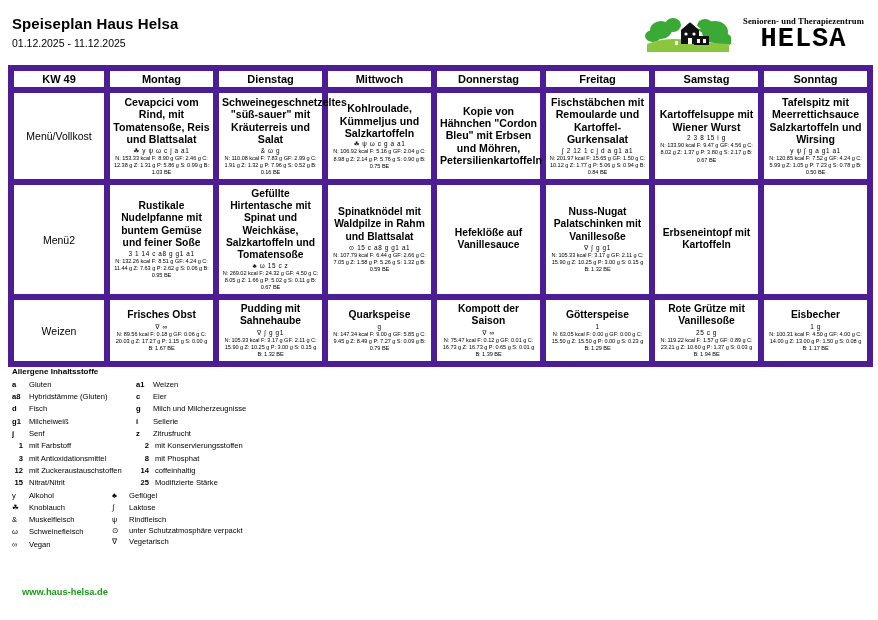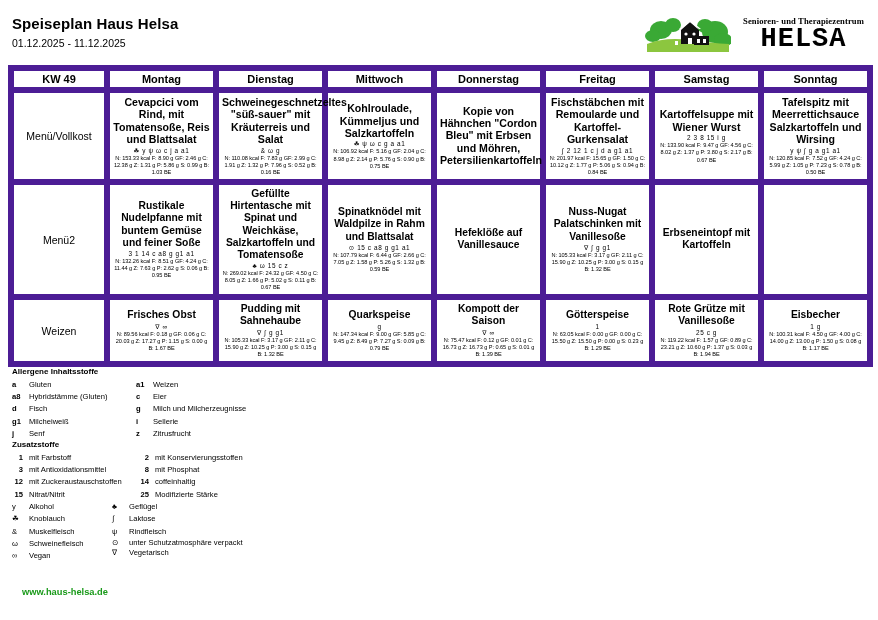--- a/index.html
+++ b/index.html
@@ -399,21 +399,20 @@
             </div>
           <div class="li">
               <span class="code">z</span>
               <span class="txt">Zitrusfrucht</span>
             </div>
         </div>
       </div>
     </div>
 
     <div class="legend-col lc-zusatz">
-      <div class="legend-title">Zusatzstoffe</div>
       <div class="legend-body">
         <div class="legend-sub lsub-z1">
           <div class="li">
               <span class="code num">1</span>
               <span class="txt">mit Farbstoff</span>
             </div>
           <div class="li">
               <span class="code num">3</span>
               <span class="txt">mit Antioxidationsmittel</span>
             </div>

